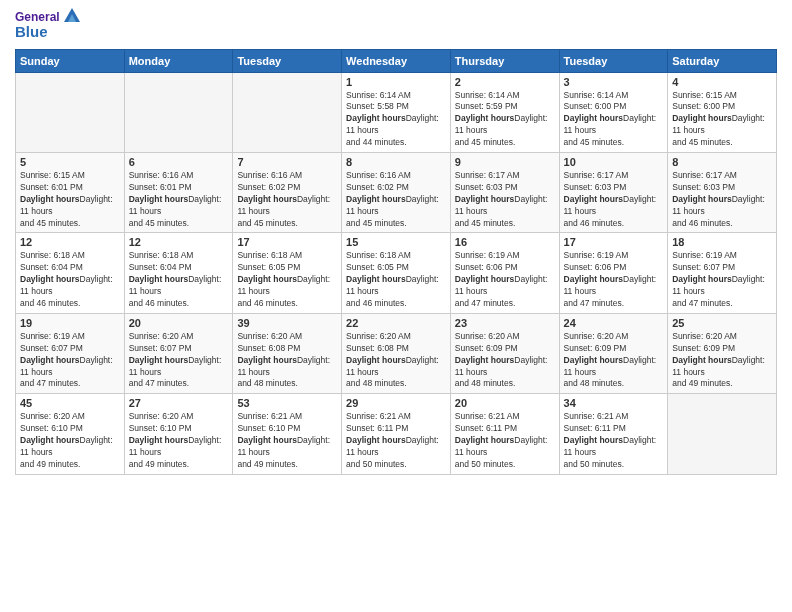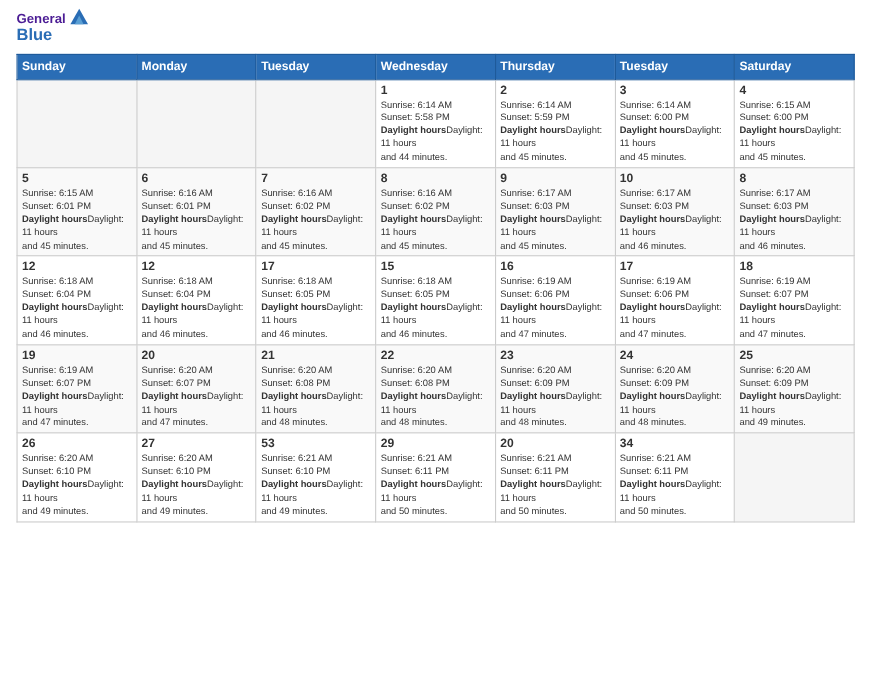--- a/index.html
+++ b/index.html
@@ -199,21 +199,21 @@
         <tr>
           <td>
             <span class="day-number">19</span>
             <div class="day-info">Sunrise: 6:19 AM<br>Sunset: 6:07 PM<br><span style="font-weight: bold;">Daylight hours</span>Daylight: 11 hours<br>and 47 minutes.</div>
           </td>
           <td>
             <span class="day-number">20</span>
             <div class="day-info">Sunrise: 6:20 AM<br>Sunset: 6:07 PM<br><span style="font-weight: bold;">Daylight hours</span>Daylight: 11 hours<br>and 47 minutes.</div>
           </td>
           <td>
-            <span class="day-number">21</span>
+            <span class="day-number">39</span>
             <div class="day-info">Sunrise: 6:20 AM<br>Sunset: 6:08 PM<br><span style="font-weight: bold;">Daylight hours</span>Daylight: 11 hours<br>and 48 minutes.</div>
           </td>
           <td>
             <span class="day-number">22</span>
             <div class="day-info">Sunrise: 6:20 AM<br>Sunset: 6:08 PM<br><span style="font-weight: bold;">Daylight hours</span>Daylight: 11 hours<br>and 48 minutes.</div>
           </td>
           <td>
             <span class="day-number">23</span>
             <div class="day-info">Sunrise: 6:20 AM<br>Sunset: 6:09 PM<br><span style="font-weight: bold;">Daylight hours</span>Daylight: 11 hours<br>and 48 minutes.</div>
           </td>
@@ -221,21 +221,21 @@
             <span class="day-number">24</span>
             <div class="day-info">Sunrise: 6:20 AM<br>Sunset: 6:09 PM<br><span style="font-weight: bold;">Daylight hours</span>Daylight: 11 hours<br>and 48 minutes.</div>
           </td>
           <td>
             <span class="day-number">25</span>
             <div class="day-info">Sunrise: 6:20 AM<br>Sunset: 6:09 PM<br><span style="font-weight: bold;">Daylight hours</span>Daylight: 11 hours<br>and 49 minutes.</div>
           </td>
         </tr>
         <tr>
           <td>
-            <span class="day-number">26</span>
+            <span class="day-number">45</span>
             <div class="day-info">Sunrise: 6:20 AM<br>Sunset: 6:10 PM<br><span style="font-weight: bold;">Daylight hours</span>Daylight: 11 hours<br>and 49 minutes.</div>
           </td>
           <td>
             <span class="day-number">27</span>
             <div class="day-info">Sunrise: 6:20 AM<br>Sunset: 6:10 PM<br><span style="font-weight: bold;">Daylight hours</span>Daylight: 11 hours<br>and 49 minutes.</div>
           </td>
           <td>
             <span class="day-number">53</span>
             <div class="day-info">Sunrise: 6:21 AM<br>Sunset: 6:10 PM<br><span style="font-weight: bold;">Daylight hours</span>Daylight: 11 hours<br>and 49 minutes.</div>
           </td>

